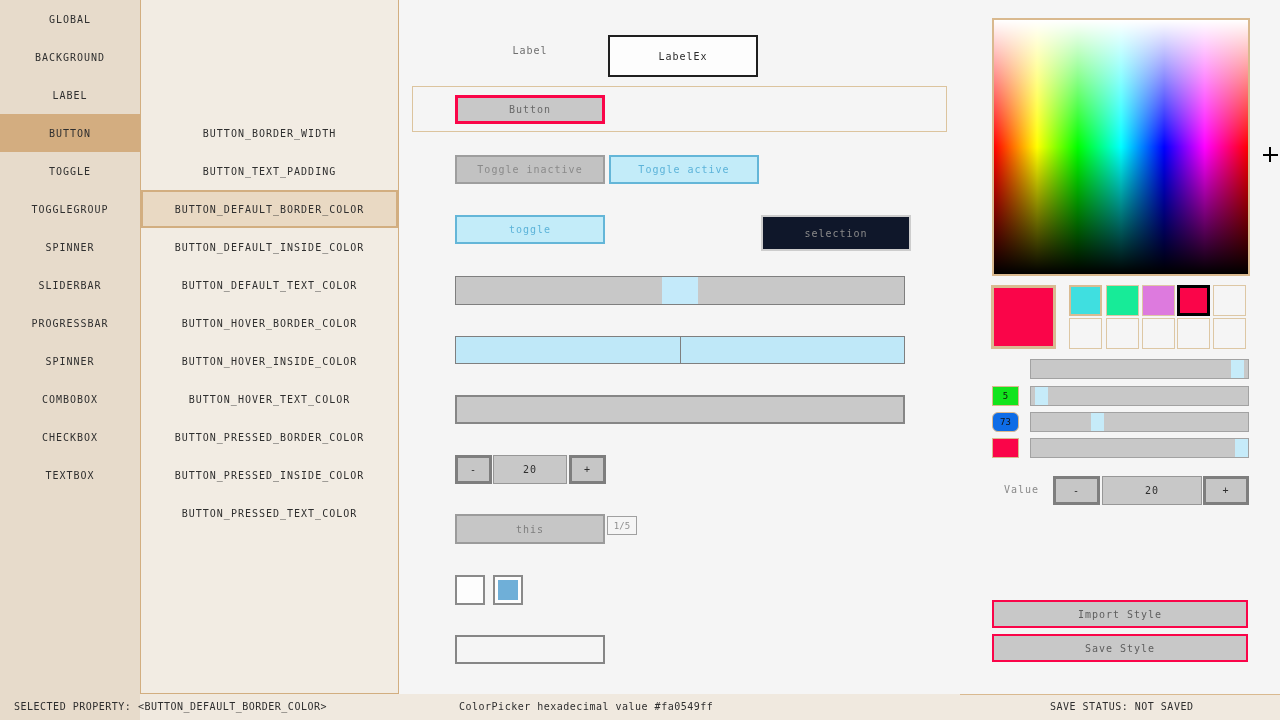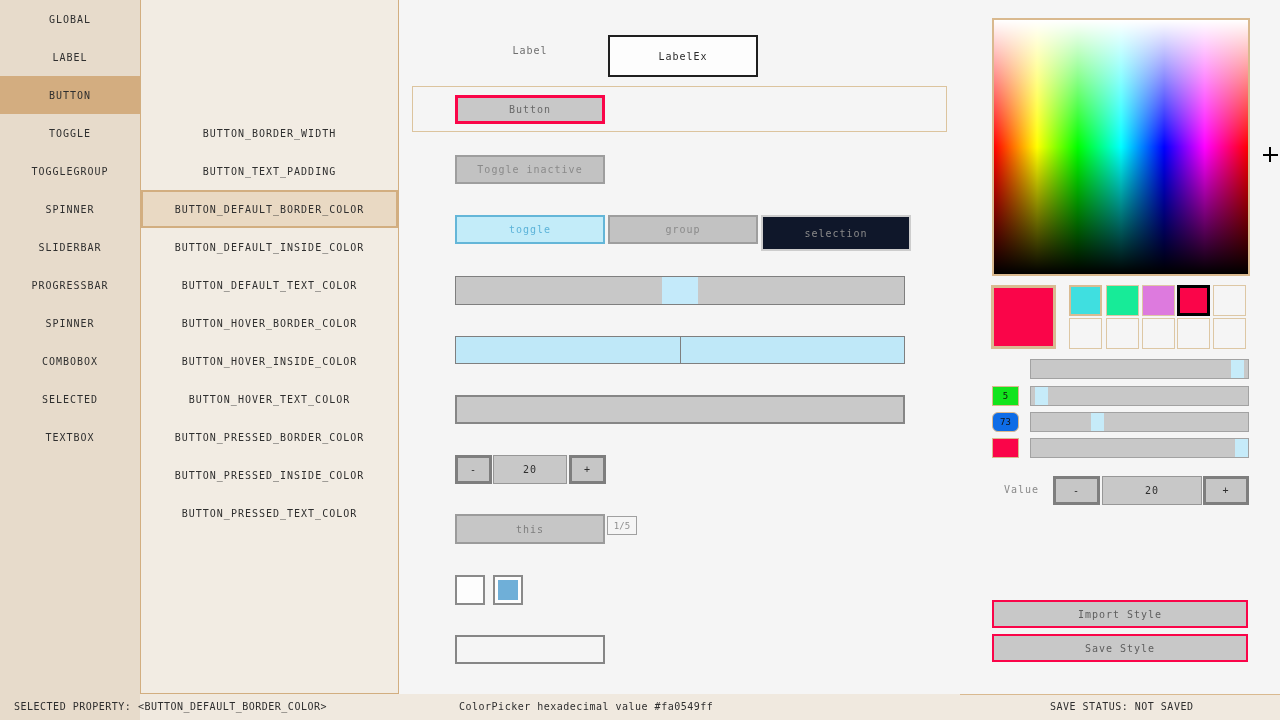--- a/index.html
+++ b/index.html
@@ -82,30 +82,31 @@
   .status-text { position:absolute; top:701px; color:#2e2e2e; letter-spacing:0.5px; }
   .st-left { left:14px; } .st-center { left:459px; } .st-right { left:1050px; }
 </style>
 </head>
 <body>
 
 <div id="app">
 
   <div id="sidebar">
     <div class="side-item">GLOBAL</div>
+    <div class="side-item">BACKGROUND</div>
     <div class="side-item">LABEL</div>
     <div class="side-item selected">BUTTON</div>
     <div class="side-item">TOGGLE</div>
     <div class="side-item">TOGGLEGROUP</div>
     <div class="side-item">SPINNER</div>
     <div class="side-item">SLIDERBAR</div>
     <div class="side-item">PROGRESSBAR</div>
     <div class="side-item">SPINNER</div>
     <div class="side-item">COMBOBOX</div>
-    <div class="side-item">SELECTED</div>
+    <div class="side-item">CHECKBOX</div>
     <div class="side-item">TEXTBOX</div>
   </div>
 
   <div id="props">
     <div class="prop-item">BUTTON_BORDER_WIDTH</div>
     <div class="prop-item">BUTTON_TEXT_PADDING</div>
     <div class="prop-item selected">BUTTON_DEFAULT_BORDER_COLOR</div>
     <div class="prop-item">BUTTON_DEFAULT_INSIDE_COLOR</div>
     <div class="prop-item">BUTTON_DEFAULT_TEXT_COLOR</div>
     <div class="prop-item">BUTTON_HOVER_BORDER_COLOR</div>
@@ -117,23 +118,23 @@
   </div>
 
   <div id="preview">
     <div class="abs ctr gray-text" style="left:80px; top:35px; width:100px; height:30px;">Label</div>
     <div class="abs ctr labelex">LabelEx</div>
 
     <div class="abs btn-frame"></div>
     <div class="abs ctr demo-button">Button</div>
 
     <div class="abs ctr toggle-off">Toggle inactive</div>
+    <div class="abs ctr toggle-on">Toggle active</div>
 
     <div class="abs ctr tg-a">toggle</div>
-    <div class="abs ctr tg-b">group</div>
     <div class="abs ctr tg-c">selection</div>
 
     <div class="abs slider">
       <div class="slider-thumb"></div>
     </div>
     <div class="abs sliderbar">
       <div class="sliderbar-div"></div>
     </div>
     <div class="abs progressbar"></div>
 

